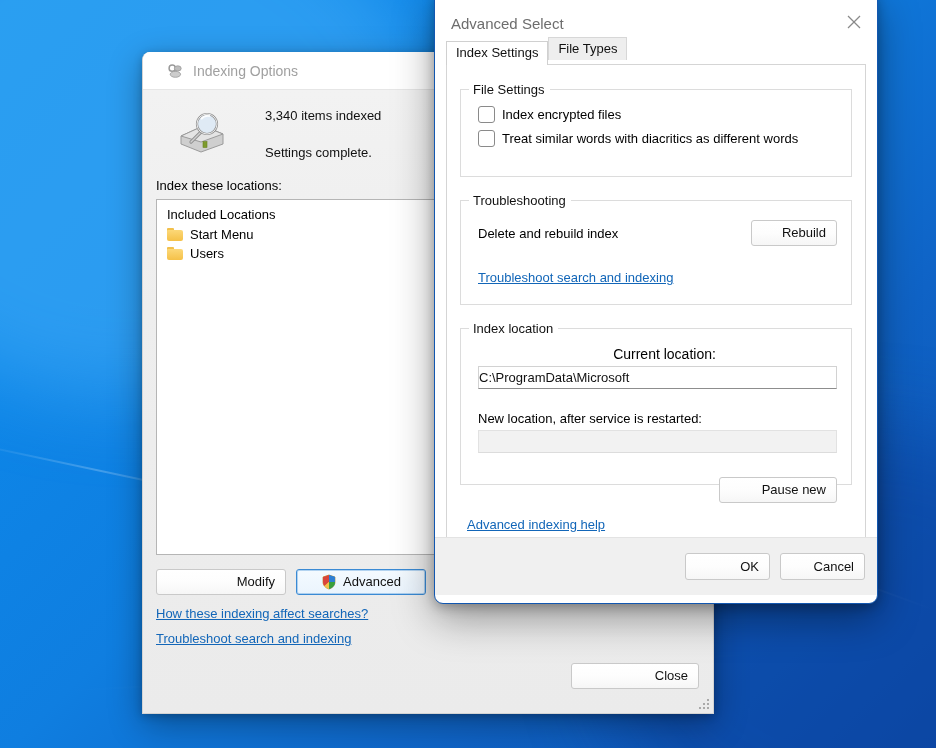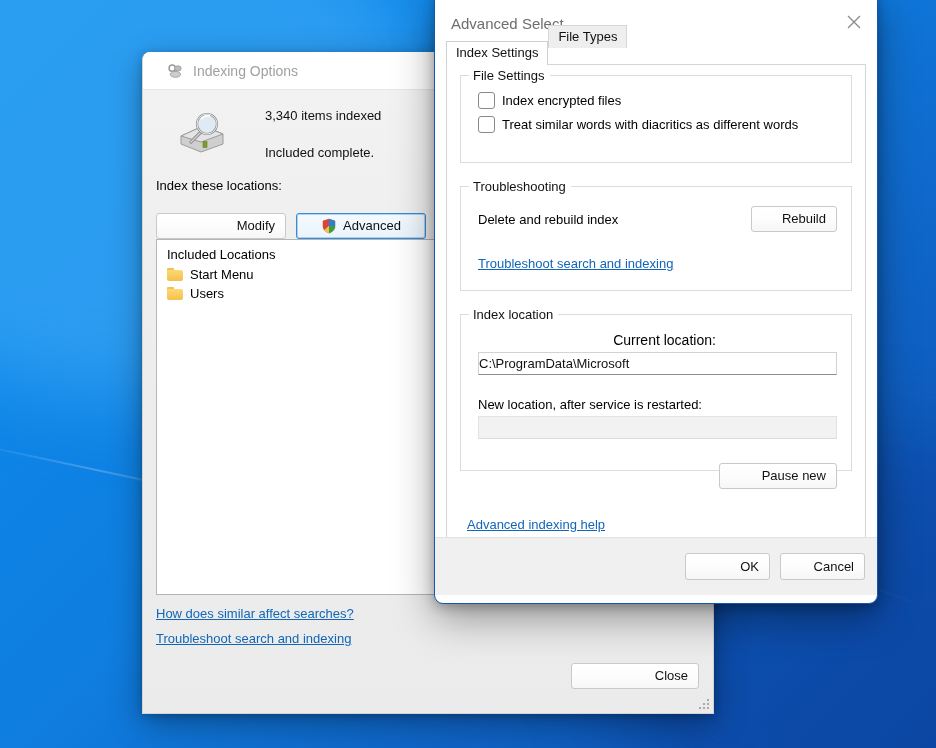--- a/index.html
+++ b/index.html
@@ -246,21 +246,21 @@
     color:#111;
     line-height: 16px;
   }
   .tab.active {
     background: #ffffff;
     border-color: #d0d0d0;
     z-index: 3;
     margin-bottom: -1px;
     padding-bottom: 4px;
   }
-  .tab:not(.active) { margin-bottom: 16px; }
+  .tab:not(.active) { margin-bottom: 4px; }
 
   #tabpage {
     background: #ffffff;
     border: 1px solid #d5d5d5;
     margin: 0 11px;
     height: 483px;
     box-sizing: border-box;
     position: relative;
   }
 
@@ -272,21 +272,21 @@
     position: relative;
     background: #fff;
   }
   fieldset.group > legend {
     padding: 0 5px 0 4px;
     font-size: 13px;
     color: #111;
     margin-left: 8px;
   }
 
-  #grp-file-settings { margin: 3px 13px 0 13px; height: 93px; }
+  #grp-file-settings { margin: 17px 13px 0 13px; height: 93px; }
   #grp-troubleshooting { margin: 16px 13px 0 13px; height: 110px; }
   #grp-index-location { margin: 16px 13px 0 13px; height: 162px; }
 
   .cbrow {
     display: flex;
     align-items: center;
     padding-left: 17px;
     margin-top: 7px;
     font-size: 13px;
   }
@@ -387,25 +387,37 @@
 
             <line x1="18" y1="36" x2="30" y2="24" stroke="#8f8f8f" stroke-width="3.2" stroke-linecap="round"></line>
             <line x1="18" y1="36" x2="30" y2="24" stroke="#d0d0d0" stroke-width="1.4" stroke-linecap="round"></line>
             <circle cx="34" cy="18" r="10" fill="#dfeaf5" stroke="#8f8f8f" stroke-width="2.2"></circle>
             <circle cx="34" cy="18" r="10" fill="none" stroke="#ffffff" stroke-width="0.9" opacity="0.9"></circle>
             <path d="M28 13 a9 9 0 0 1 9 -3" fill="none" stroke="#ffffff" stroke-width="2" opacity="0.85"></path>
           </svg>
         </span>
         <div class="status-texts">
           <div>3,340 items indexed</div>
-          <div>Included complete.</div>
+          <div>Settings complete.</div>
         </div>
       </div>
 
       <div class="section-label">Index these locations:</div>
+
+      <div id="locations-list">
+        <div class="list-header">Included Locations</div>
+        <div class="list-item">
+          <span class="folder-icon"></span>
+          <span>Start Menu</span>
+        </div>
+        <div class="list-item">
+          <span class="folder-icon"></span>
+          <span>Users</span>
+        </div>
+      </div>
 
       <div id="indexing-buttons">
         <div class="btn" id="btn-modify">Modify</div>
         <div class="btn focused" id="btn-advanced">
           <span class="shield">
             <svg width="16" height="16" viewBox="0 0 16 16">
               <path d="M8 1 L14 3 V8 C14 11.5 11.2 14.2 8 15 C4.8 14.2 2 11.5 2 8 V3 Z" fill="#f2c14b" stroke="#b7891f" stroke-width="0.7"></path>
               <path d="M8 1 L14 3 V8 C14 11.5 11.2 14.2 8 15 Z" fill="#2e7fd4"></path>
               <path d="M8 1 L2 3 V8 C2 11.5 4.8 14.2 8 15 Z" fill="#2e7fd4" opacity="0"></path>
               <path d="M8 1 L2 3 V8 C2 9.6 2.6 11 3.5 12.1 L8 8 Z" fill="#d9453c"></path>
@@ -423,34 +435,22 @@
               <path d="M8 1 L2 3 V8 C2 9.6 2.6 11 3.5 12.1 L8 8 Z" fill="#d9453c"></path>
               <path d="M3.5 12.1 C4.7 13.5 6.3 14.6 8 15 L8 8 Z" fill="#f2c14b"></path>
               <path d="M8 1 L14 3 V8 L8 8 Z" fill="#2e7fd4"></path>
               <path d="M14 8 C14 11.5 11.2 14.2 8 15 L8 8 Z" fill="#3aa03a"></path>
             </svg>
           </span>
           <span>Pause</span>
         </div>
       </div>
 
-      <div id="locations-list">
-        <div class="list-header">Included Locations</div>
-        <div class="list-item">
-          <span class="folder-icon"></span>
-          <span>Start Menu</span>
-        </div>
-        <div class="list-item">
-          <span class="folder-icon"></span>
-          <span>Users</span>
-        </div>
-      </div>
-
       <div id="indexing-links">
-        <span class="link">How does similar affect searches?</span>
+        <span class="link">How these indexing affect searches?</span>
         <span class="link">Troubleshoot search and indexing</span>
       </div>
 
       <div id="close-row">
         <div class="btn" id="btn-close">Close</div>
       </div>
 
       <div id="resize-grip">
         <i style="left:10px; top:2px;"></i>
         <i style="left:6px; top:6px;"></i>

